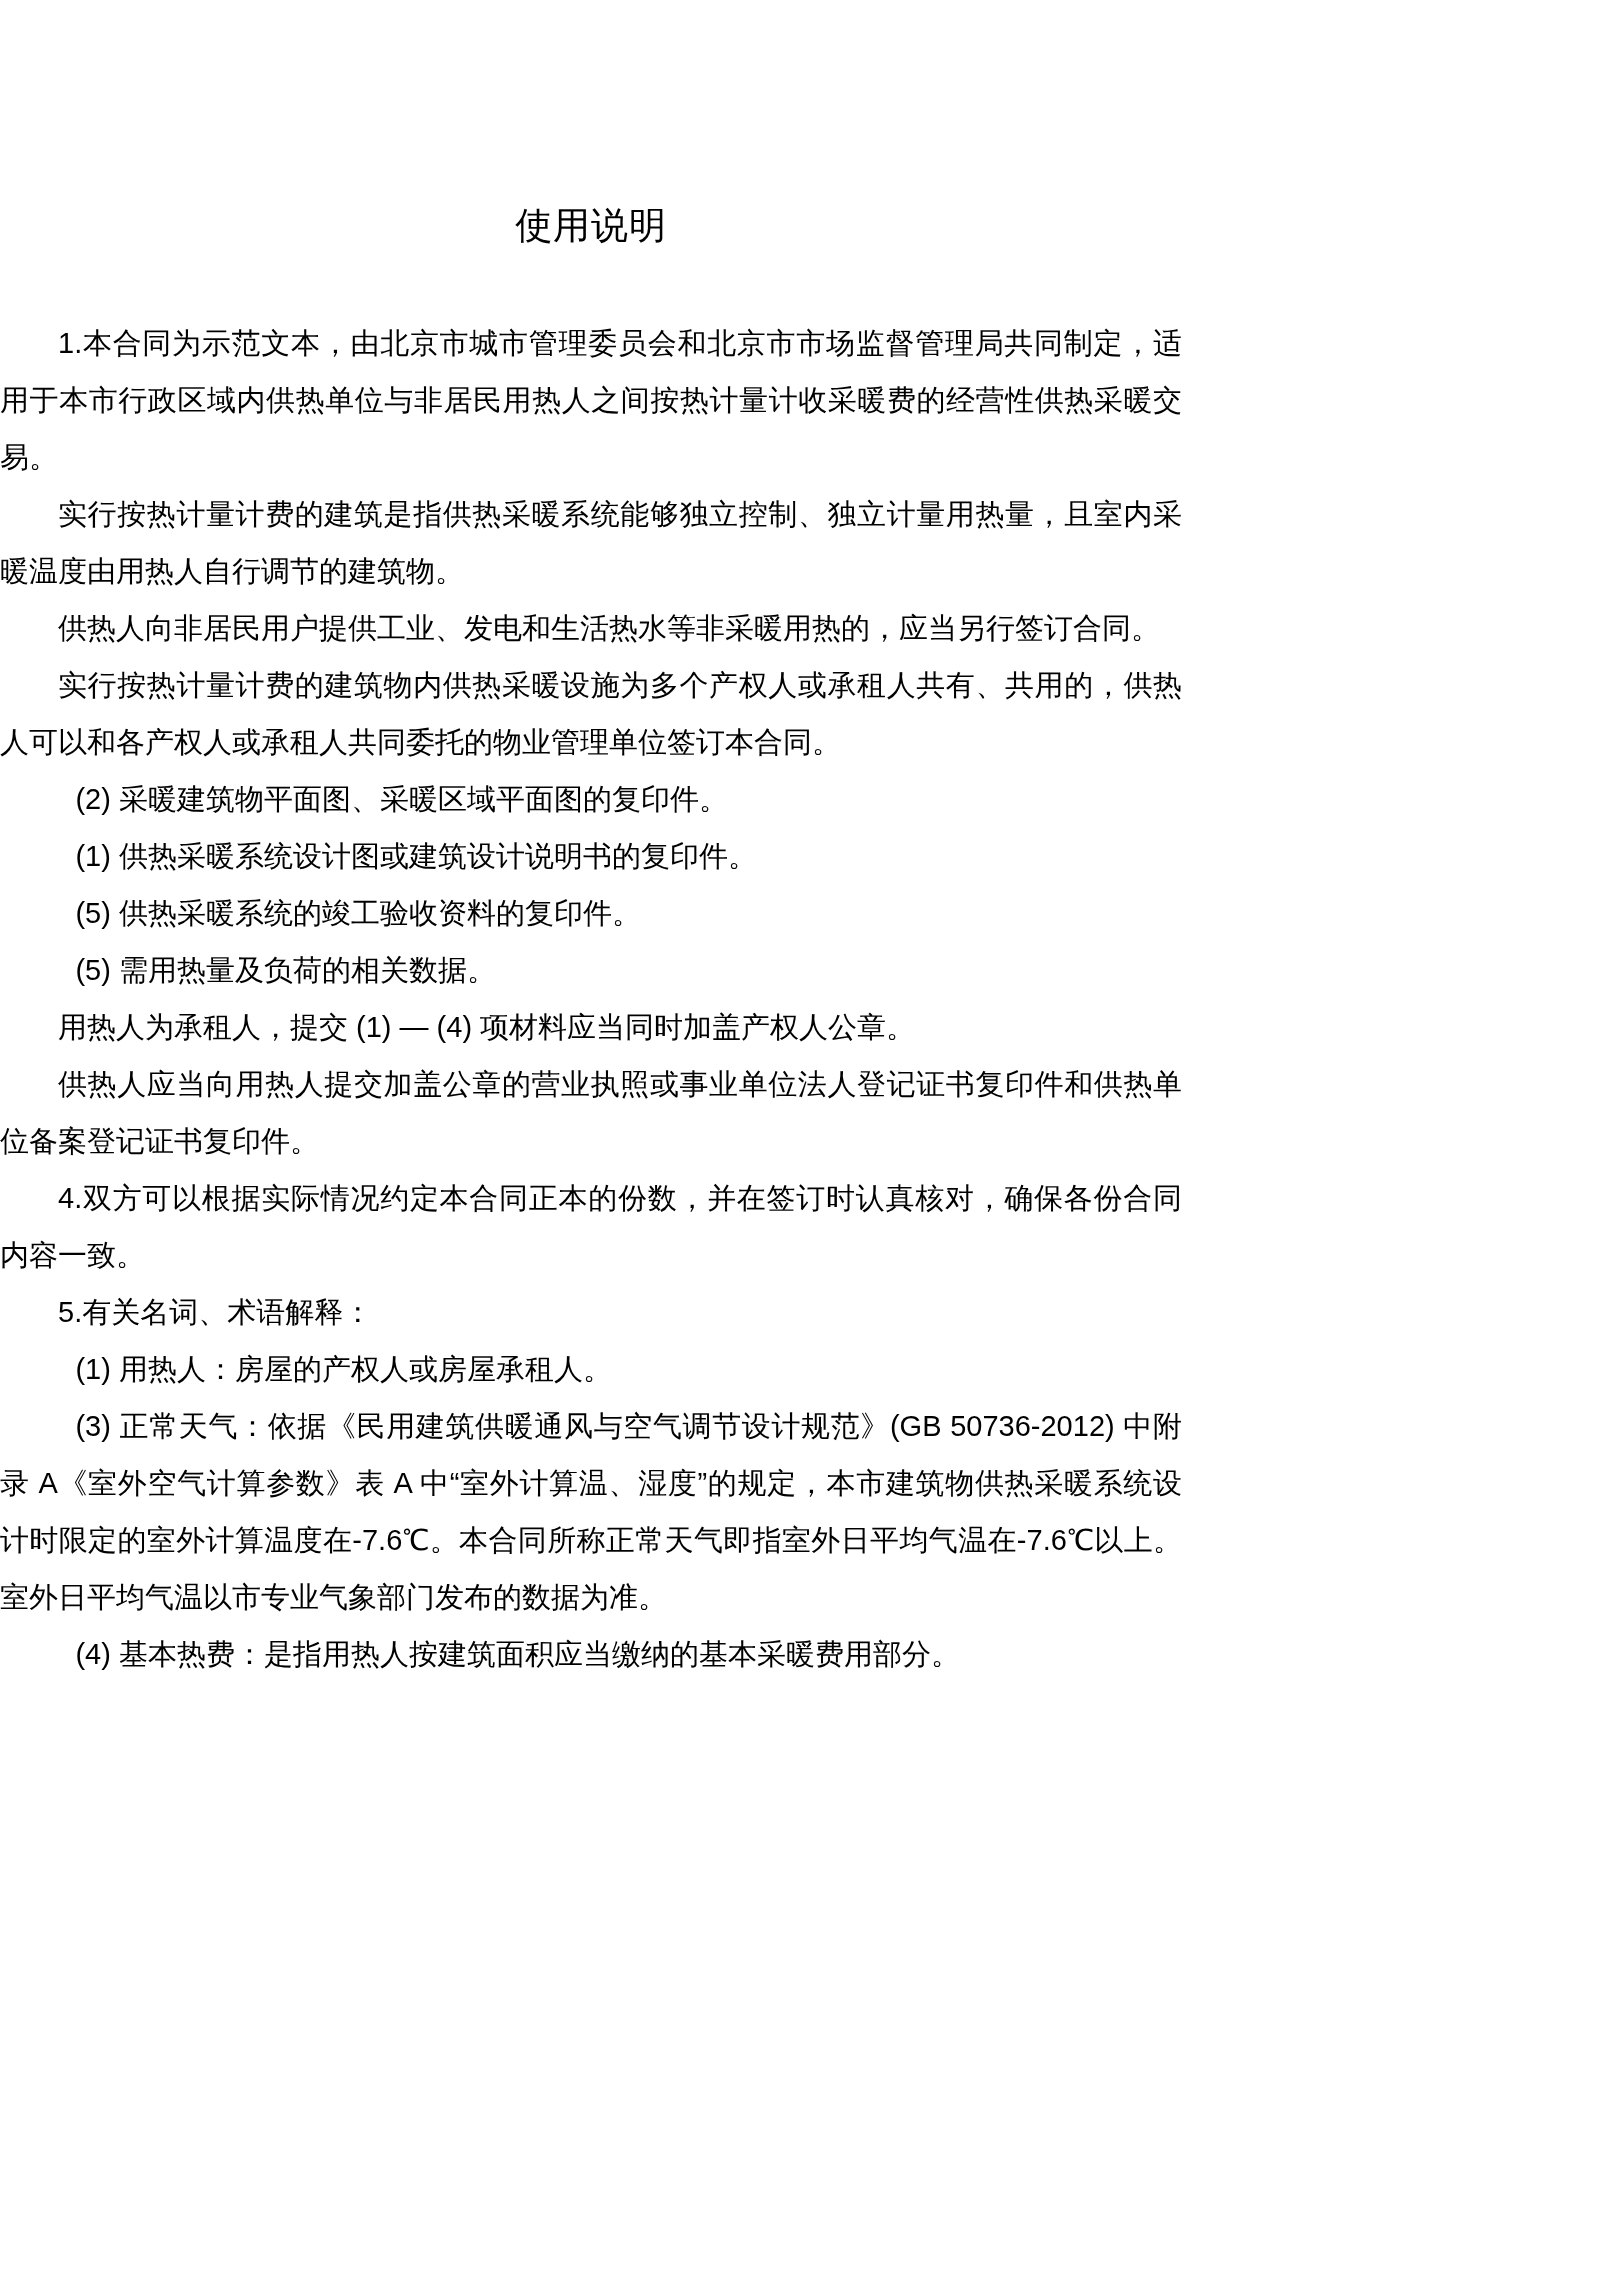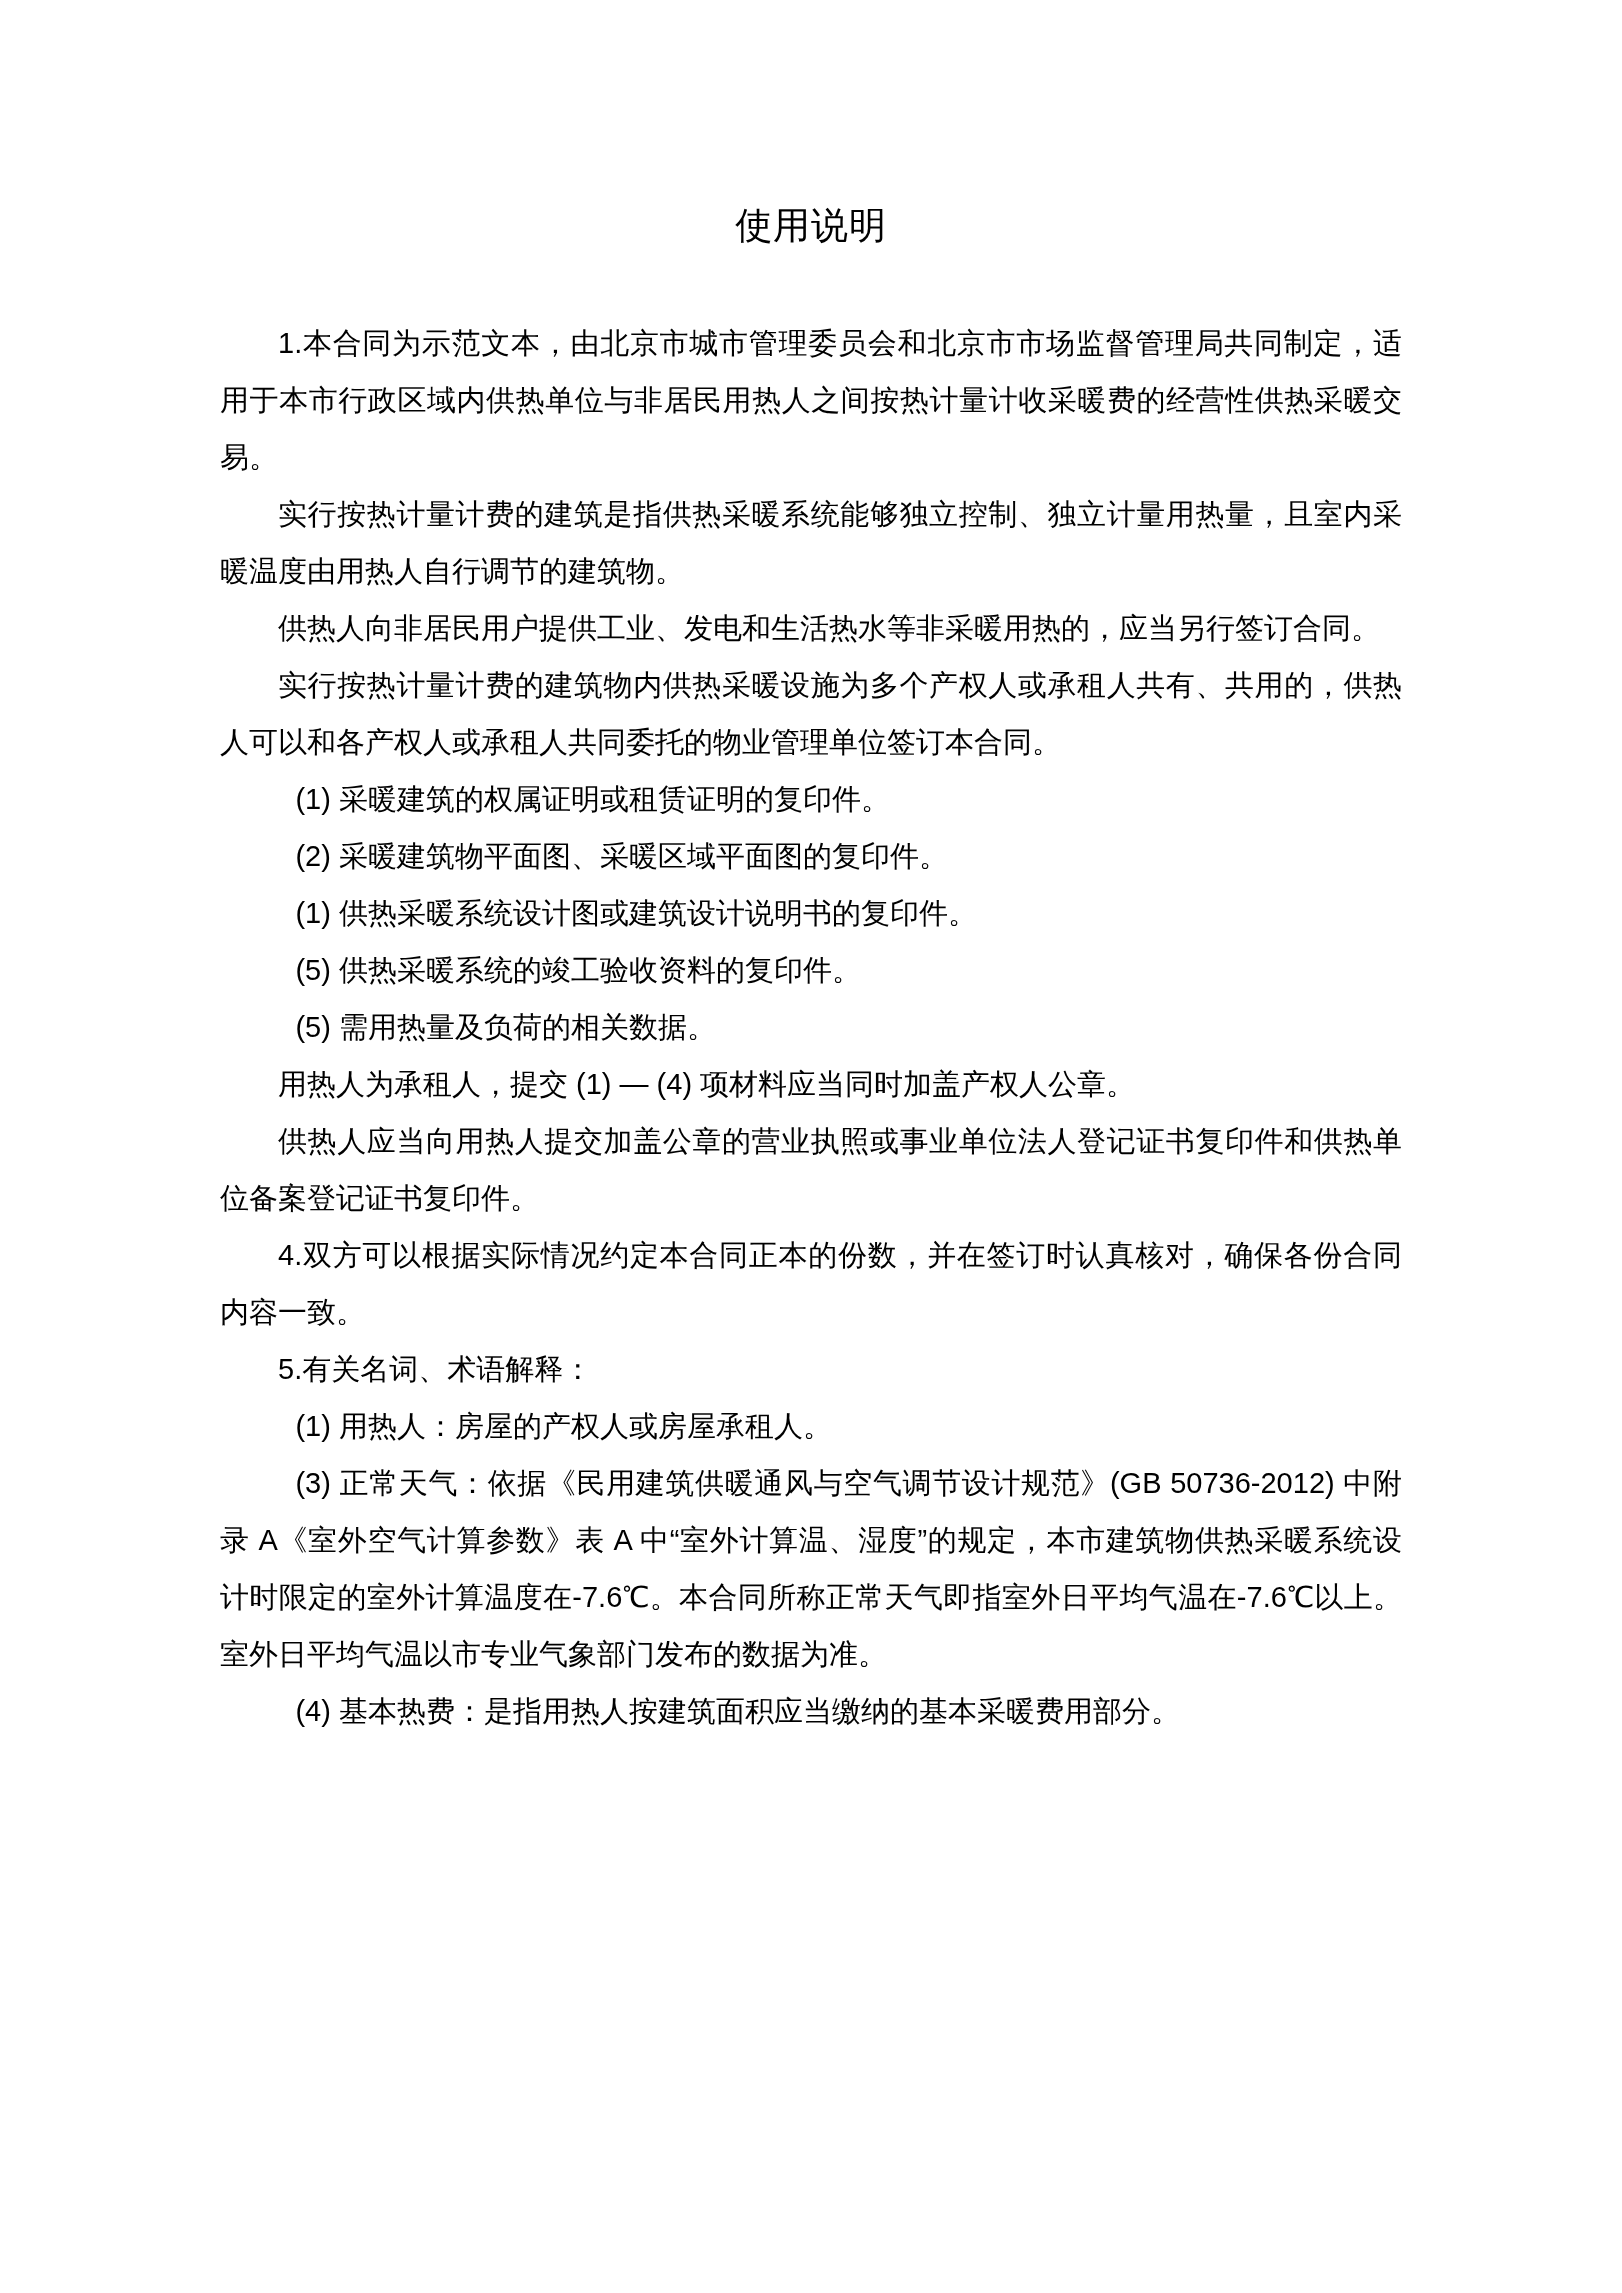--- a/index.html
+++ b/index.html
@@ -10,21 +10,20 @@
     width: 1623px;
     height: 2294px;
     background: #ffffff;
     color: #000000;
     font-family: "Liberation Sans", sans-serif;
     overflow: hidden;
   }
   .doc {
     box-sizing: border-box;
     width: 1402px;          
-    padding-left: 220px;
     padding-top: 202px;
   }
   .doc-title {
     width: 1182px;
     margin: 0 0 65px 0;
     font-size: 37px;
     line-height: 48px;
     font-weight: 400;
     text-align: center;
     letter-spacing: 0.9px;
@@ -49,21 +48,20 @@
 </head>
 <body>
 
 <div class="doc">
   <h1 class="doc-title">使用说明</h1>
   <div class="doc-content">
       <p class="body">1.本合同为示范文本，由北京市城市管理委员会和北京市市场监督管理局共同制定，适用于本市行政区域内供热单位与非居民用热人之间按热计量计收采暖费的经营性供热采暖交易。</p>
       <p class="body">实行按热计量计费的建筑是指供热采暖系统能够独立控制、独立计量用热量，且室内采暖温度由用热人自行调节的建筑物。</p>
       <p class="body">供热人向非居民用户提供工业、发电和生活热水等非采暖用热的，应当另行签订合同。</p>
       <p class="body">实行按热计量计费的建筑物内供热采暖设施为多个产权人或承租人共有、共用的，供热人可以和各产权人或承租人共同委托的物业管理单位签订本合同。</p>
-      <p class="item">(1) 采暖建筑的权属证明或租赁证明的复印件。</p>
       <p class="item">(2) 采暖建筑物平面图、采暖区域平面图的复印件。</p>
       <p class="item">(1) 供热采暖系统设计图或建筑设计说明书的复印件。</p>
       <p class="item">(5) 供热采暖系统的竣工验收资料的复印件。</p>
       <p class="item">(5) 需用热量及负荷的相关数据。</p>
       <p class="body">用热人为承租人，提交 (1) — (4) 项材料应当同时加盖产权人公章。</p>
       <p class="body">供热人应当向用热人提交加盖公章的营业执照或事业单位法人登记证书复印件和供热单位备案登记证书复印件。</p>
       <p class="body">4.双方可以根据实际情况约定本合同正本的份数，并在签订时认真核对，确保各份合同内容一致。</p>
       <p class="body">5.有关名词、术语解释：</p>
       <p class="item">(1) 用热人：房屋的产权人或房屋承租人。</p>
       <p class="item">(3) 正常天气：依据《民用建筑供暖通风与空气调节设计规范》(GB 50736-2012) 中附录 A《室外空气计算参数》表 A 中“室外计算温、湿度”的规定，本市建筑物供热采暖系统设计时限定的室外计算温度在-7.6℃。本合同所称正常天气即指室外日平均气温在-7.6℃以上。室外日平均气温以市专业气象部门发布的数据为准。</p>

